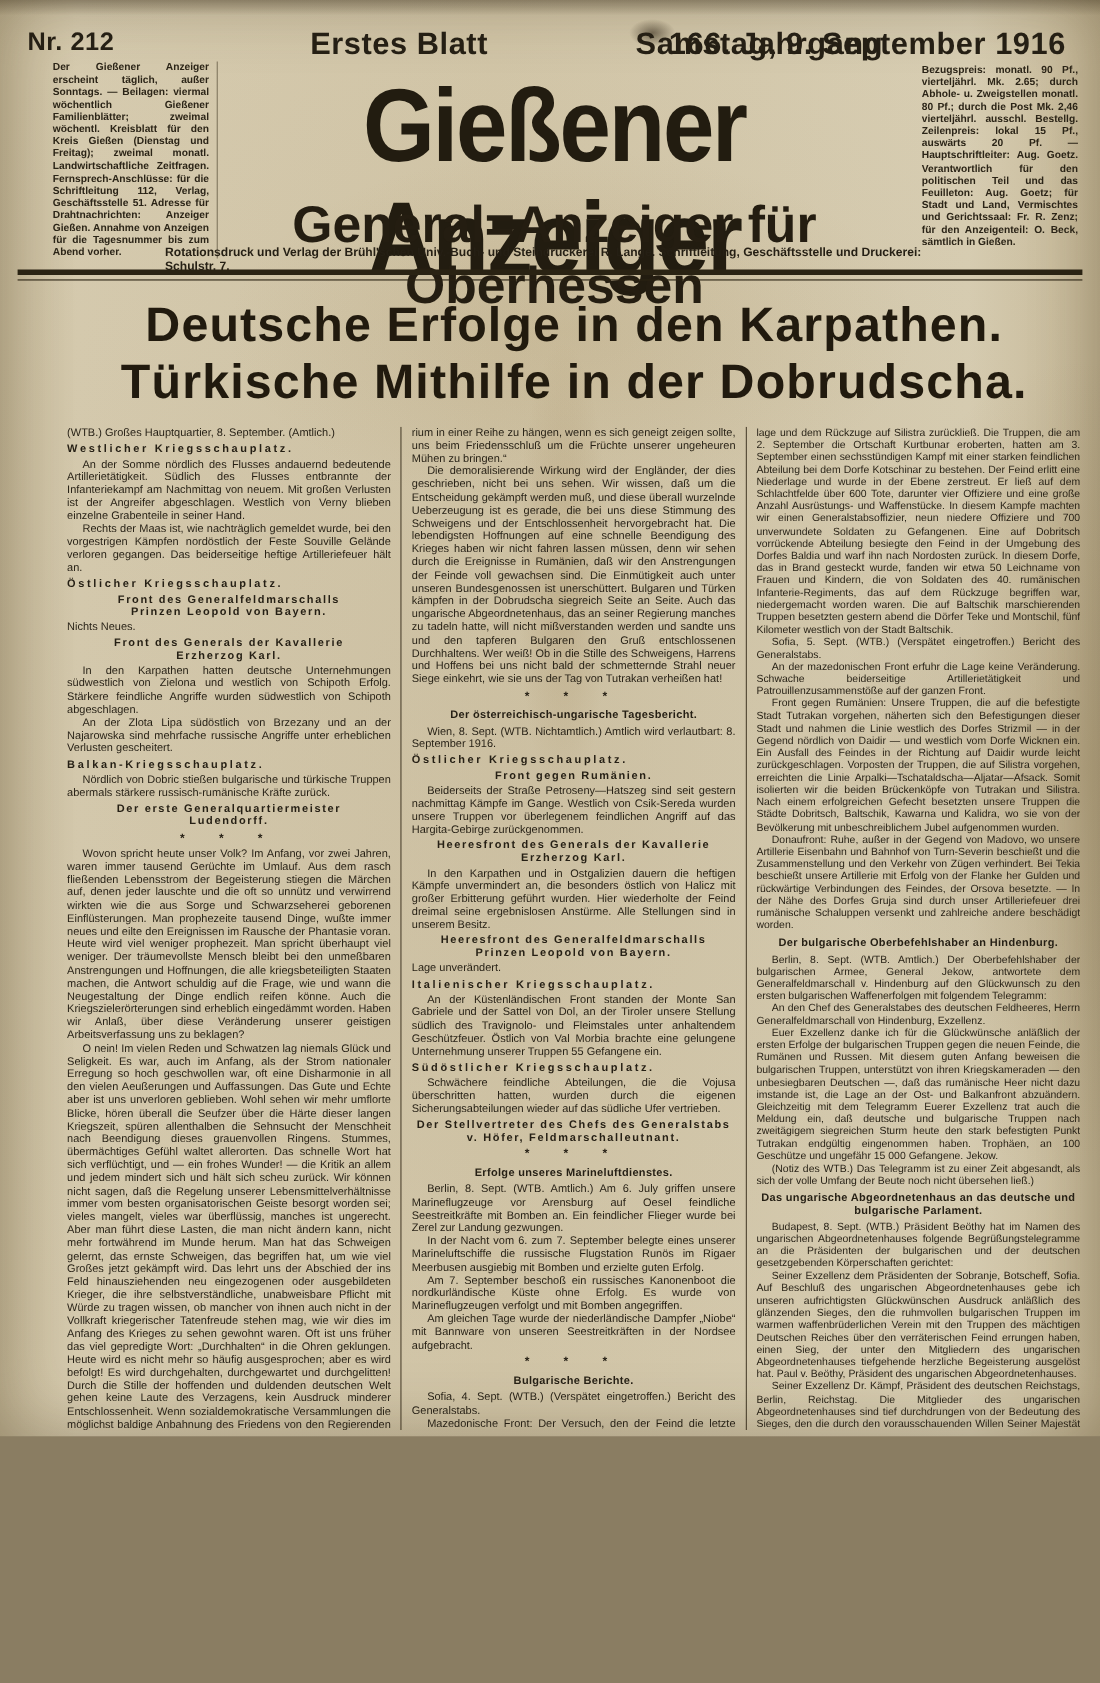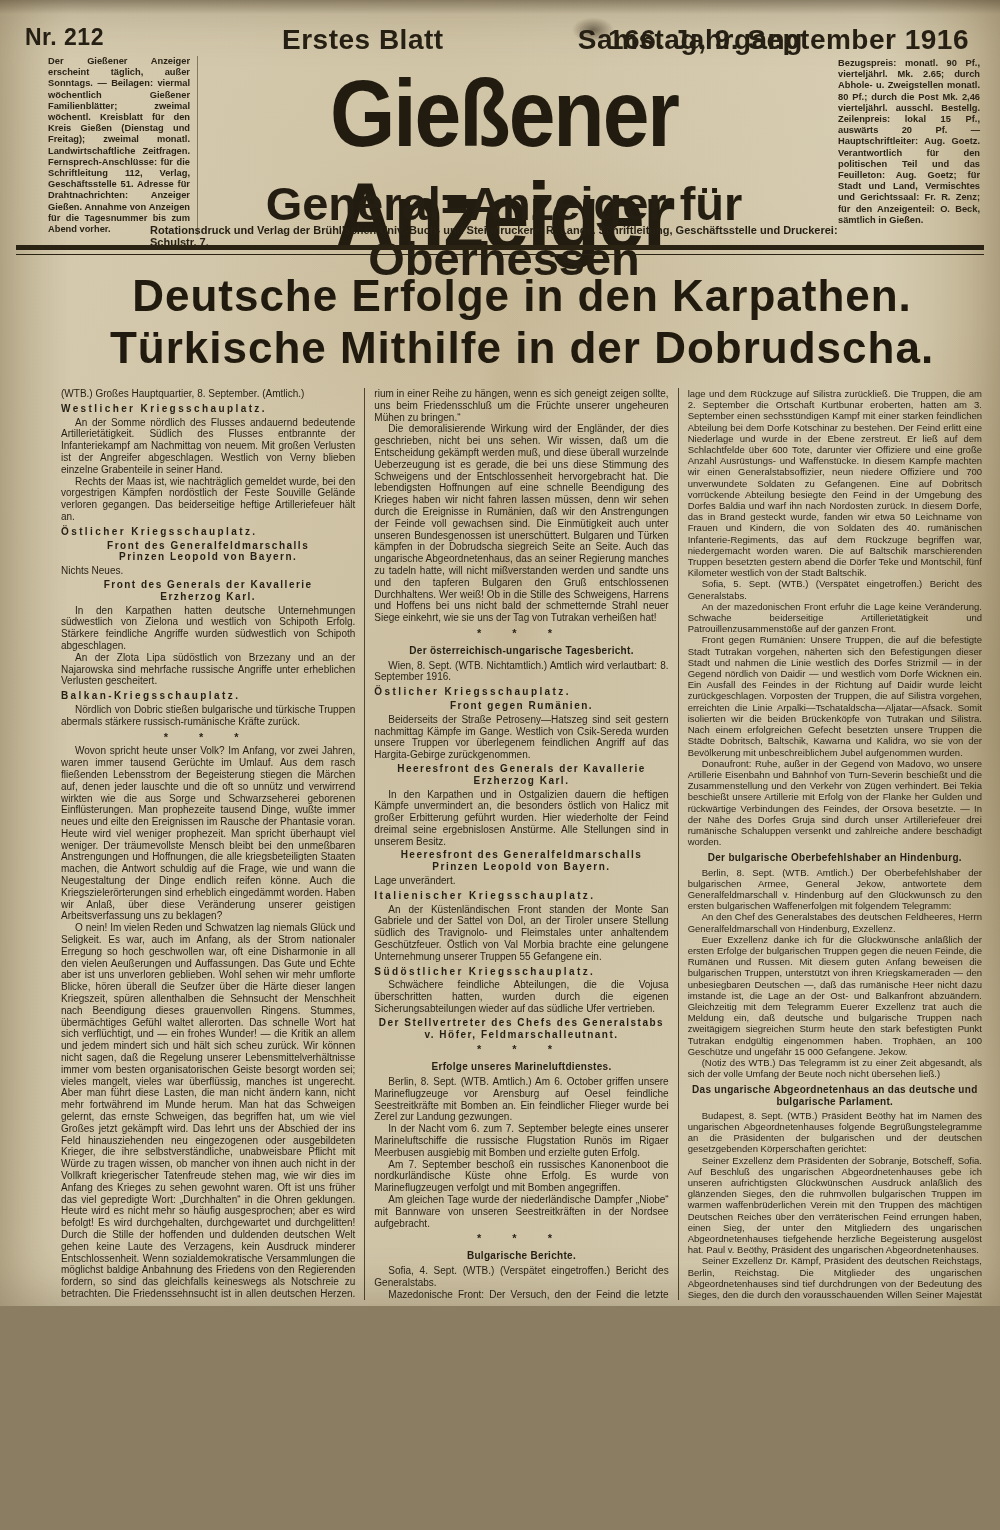--- a/index.html
+++ b/index.html
@@ -78,20 +78,22 @@
         <div class="blk-h">Östlicher Kriegsschauplatz.</div>
         <div class="blk-sig">Front des Generalfeldmarschalls
 Prinzen Leopold von Bayern.</div>
         <div class="blk-p0">Nichts Neues.</div>
         <div class="blk-sig">Front des Generals der Kavallerie
 Erzherzog Karl.</div>
         <div class="blk-p">In den Karpathen hatten deutsche Unternehmungen südwestlich von Zielona und westlich von Schipoth Erfolg. Stärkere feindliche Angriffe wurden südwestlich von Schipoth abgeschlagen.</div>
         <div class="blk-p">An der Zlota Lipa südöstlich von Brzezany und an der Najarowska sind mehrfache russische Angriffe unter erheblichen Verlusten gescheitert.</div>
         <div class="blk-h">Balkan-Kriegsschauplatz.</div>
         <div class="blk-p">Nördlich von Dobric stießen bulgarische und türkische Truppen abermals stärkere russisch-rumänische Kräfte zurück.</div>
+        <div class="blk-sig">Der erste Generalquartiermeister
+Ludendorff.</div>
         <div class="blk-sep">*  *  *</div>
         <div class="blk-p">Wovon spricht heute unser Volk? Im Anfang, vor zwei Jahren, waren immer tausend Gerüchte im Umlauf. Aus dem rasch fließenden Lebensstrom der Begeisterung stiegen die Märchen auf, denen jeder lauschte und die oft so unnütz und verwirrend wirkten wie die aus Sorge und Schwarzseherei geborenen Einflüsterungen. Man prophezeite tausend Dinge, wußte immer neues und eilte den Ereignissen im Rausche der Phantasie voran. Heute wird viel weniger prophezeit. Man spricht überhaupt viel weniger. Der träumevollste Mensch bleibt bei den unmeßbaren Anstrengungen und Hoffnungen, die alle kriegsbeteiligten Staaten machen, die Antwort schuldig auf die Frage, wie und wann die Neugestaltung der Dinge endlich reifen könne. Auch die Kriegszielerörterungen sind erheblich eingedämmt worden. Haben wir Anlaß, über diese Veränderung unserer geistigen Arbeitsverfassung uns zu beklagen?</div>
         <div class="blk-p">O nein! Im vielen Reden und Schwatzen lag niemals Glück und Seligkeit. Es war, auch im Anfang, als der Strom nationaler Erregung so hoch geschwollen war, oft eine Disharmonie in all den vielen Aeußerungen und Auffassungen. Das Gute und Echte aber ist uns unverloren geblieben. Wohl sehen wir mehr umflorte Blicke, hören überall die Seufzer über die Härte dieser langen Kriegszeit, spüren allenthalben die Sehnsucht der Menschheit nach Beendigung dieses grauenvollen Ringens. Stummes, übermächtiges Gefühl waltet allerorten. Das schnelle Wort hat sich verflüchtigt, und — ein frohes Wunder! — die Kritik an allem und jedem mindert sich und hält sich scheu zurück. Wir können nicht sagen, daß die Regelung unserer Lebensmittelverhältnisse immer vom besten organisatorischen Geiste besorgt worden sei; vieles mangelt, vieles war überflüssig, manches ist ungerecht. Aber man führt diese Lasten, die man nicht ändern kann, nicht mehr fortwährend im Munde herum. Man hat das Schweigen gelernt, das ernste Schweigen, das begriffen hat, um wie viel Großes jetzt gekämpft wird. Das lehrt uns der Abschied der ins Feld hinausziehenden neu eingezogenen oder ausgebildeten Krieger, die ihre selbstverständliche, unabweisbare Pflicht mit Würde zu tragen wissen, ob mancher von ihnen auch nicht in der Vollkraft kriegerischer Tatenfreude stehen mag, wie wir dies im Anfang des Krieges zu sehen gewohnt waren. Oft ist uns früher das viel gepredigte Wort: „Durchhalten“ in die Ohren geklungen. Heute wird es nicht mehr so häufig ausgesprochen; aber es wird befolgt! Es wird durchgehalten, durchgewartet und durchgelitten! Durch die Stille der hoffenden und duldenden deutschen Welt gehen keine Laute des Verzagens, kein Ausdruck minderer Entschlossenheit. Wenn sozialdemokratische Versammlungen die möglichst baldige Anbahnung des Friedens von den Regierenden fordern, so sind das gleichfalls keineswegs als Notschreie zu betrachten. Die Friedenssehnsucht ist in allen deutschen Herzen. Aber stemmt sich uns nicht noch immer der Haß und die Vernichtungswut unserer Feinde entgegen? Noch dieser Tage schrieb die in England sehr einflußreiche „Times“:</div>
         <div class="blk-p">„1917 oder 1918 können wir (mit den Bundesgenossen und Kolonien) Armeen ausgerüstet haben, die auch die verzweifeltsten Anstrengungen der Feinde zuschanden machen. Hinzu kommt noch unsere Seeherrschaft, die einen demoralisierenden Einfluß ausübt. Deshalb ist es unbedingt erforderlich, daß wir uns nur dann zufrieden geben, wenn alle unsere Forderungen bewilligt sind. Die öffentliche Meinung in England steht hinter diesem Kriege. Wir haben so große Opfer gebracht und wir sind so erbittert über die Treulosigkeit und über die Greueltaten der Deutschen, daß das englische Volk nicht davor zurückbeben würde, das Ministe-</div>
       </div>
     <div class="col col-middle">
         <div class="blk-p0">rium in einer Reihe zu hängen, wenn es sich geneigt zeigen sollte, uns beim Friedensschluß um die Früchte unserer ungeheuren Mühen zu bringen.“</div>
         <div class="blk-p">Die demoralisierende Wirkung wird der Engländer, der dies geschrieben, nicht bei uns sehen. Wir wissen, daß um die Entscheidung gekämpft werden muß, und diese überall wurzelnde Ueberzeugung ist es gerade, die bei uns diese Stimmung des Schweigens und der Entschlossenheit hervorgebracht hat. Die lebendigsten Hoffnungen auf eine schnelle Beendigung des Krieges haben wir nicht fahren lassen müssen, denn wir sehen durch die Ereignisse in Rumänien, daß wir den Anstrengungen der Feinde voll gewachsen sind. Die Einmütigkeit auch unter unseren Bundesgenossen ist unerschüttert. Bulgaren und Türken kämpfen in der Dobrudscha siegreich Seite an Seite. Auch das ungarische Abgeordnetenhaus, das an seiner Regierung manches zu tadeln hatte, will nicht mißverstanden werden und sandte uns und den tapferen Bulgaren den Gruß entschlossenen Durchhaltens. Wer weiß! Ob in die Stille des Schweigens, Harrens und Hoffens bei uns nicht bald der schmetternde Strahl neuer Siege einkehrt, wie sie uns der Tag von Tutrakan verheißen hat!</div>
         <div class="blk-sep">*  *  *</div>
         <div class="blk-hb">Der österreichisch-ungarische Tagesbericht.</div>
@@ -106,21 +108,21 @@
 Prinzen Leopold von Bayern.</div>
         <div class="blk-p0">Lage unverändert.</div>
         <div class="blk-h">Italienischer Kriegsschauplatz.</div>
         <div class="blk-p">An der Küstenländischen Front standen der Monte San Gabriele und der Sattel von Dol, an der Tiroler unsere Stellung südlich des Travignolo- und Fleimstales unter anhaltendem Geschützfeuer. Östlich von Val Morbia brachte eine gelungene Unternehmung unserer Truppen 55 Gefangene ein.</div>
         <div class="blk-h">Südöstlicher Kriegsschauplatz.</div>
         <div class="blk-p">Schwächere feindliche Abteilungen, die die Vojusa überschritten hatten, wurden durch die eigenen Sicherungsabteilungen wieder auf das südliche Ufer vertrieben.</div>
         <div class="blk-sig">Der Stellvertreter des Chefs des Generalstabs
 v. Höfer, Feldmarschalleutnant.</div>
         <div class="blk-sep">*  *  *</div>
         <div class="blk-hb">Erfolge unseres Marineluftdienstes.</div>
-        <div class="blk-p">Berlin, 8. Sept. (WTB. Amtlich.) Am 6. October griffen unsere Marineflugzeuge vor Arensburg auf Oesel feindliche Seestreitkräfte mit Bomben an. Ein feindlicher Flieger wurde bei Zerel zur Landung gezwungen.</div>
+        <div class="blk-p">Berlin, 8. Sept. (WTB. Amtlich.) Am 6. July griffen unsere Marineflugzeuge vor Arensburg auf Oesel feindliche Seestreitkräfte mit Bomben an. Ein feindlicher Flieger wurde bei Zerel zur Landung gezwungen.</div>
         <div class="blk-p">In der Nacht vom 6. zum 7. September belegte eines unserer Marineluftschiffe die russische Flugstation Runös im Rigaer Meerbusen ausgiebig mit Bomben und erzielte guten Erfolg.</div>
         <div class="blk-p">Am 7. September beschoß ein russisches Kanonenboot die nordkurländische Küste ohne Erfolg. Es wurde von Marineflugzeugen verfolgt und mit Bomben angegriffen.</div>
         <div class="blk-p">Am gleichen Tage wurde der niederländische Dampfer „Niobe“ mit Bannware von unseren Seestreitkräften in der Nordsee aufgebracht.</div>
         <div class="blk-sep">*  *  *</div>
         <div class="blk-hb">Bulgarische Berichte.</div>
         <div class="blk-p">Sofia, 4. Sept. (WTB.) (Verspätet eingetroffen.) Bericht des Generalstabs.</div>
         <div class="blk-p">Mazedonische Front: Der Versuch, den der Feind die letzte Nacht machte, einen Teil unserer Stellung nördlich vom Ostrowo-See anzugreifen, mißglückte allein durch die Wirkung unseres Feuers. In der Gegend von Tchavaz versuchten eine Eskadron und eine Infanterieabteilung feindlicher Truppen gegen das Dorf Tschiflik vorzurücken, sie wurden aber leicht durch unser Feuer zurückgeschlagen und ließen einige Tote auf dem Schlachtfeld liegen. An dem übrigen Teile dieser Front schwache Tätigkeit der beiderseitigen Artillerien. Ein feindliches Schiff beschoß schwach Orfano.</div>
         <div class="blk-p">Rumänische Front: Unser Vorrücken in der Dobrudscha dauert mit Erfolg an. Von Westen und Süden auf Tutrakan vorrückende Abteilungen griffen die rumänischen Truppen an und warfen sie hinter die Linie der Forts dieser Stadt zurück, wobei wir etwa 100 unverwundete Soldaten zu Gefangenen machten. Eine in der Richtung auf Silistra vorgehende Abteilung brachte dem Gegner nördlich des Dorfes Haskorij eine Niederlage bei und schnitt die telegraphischen Verbindungen zwischen Tutrakan und Silistra sowie zwischen Silistra und Dobritsch ab. Sie erbeutete elf mit Munition beladene Wagen, die der Gegner nach seiner Nieder-</div>
       </div>
     <div class="col col-right">

